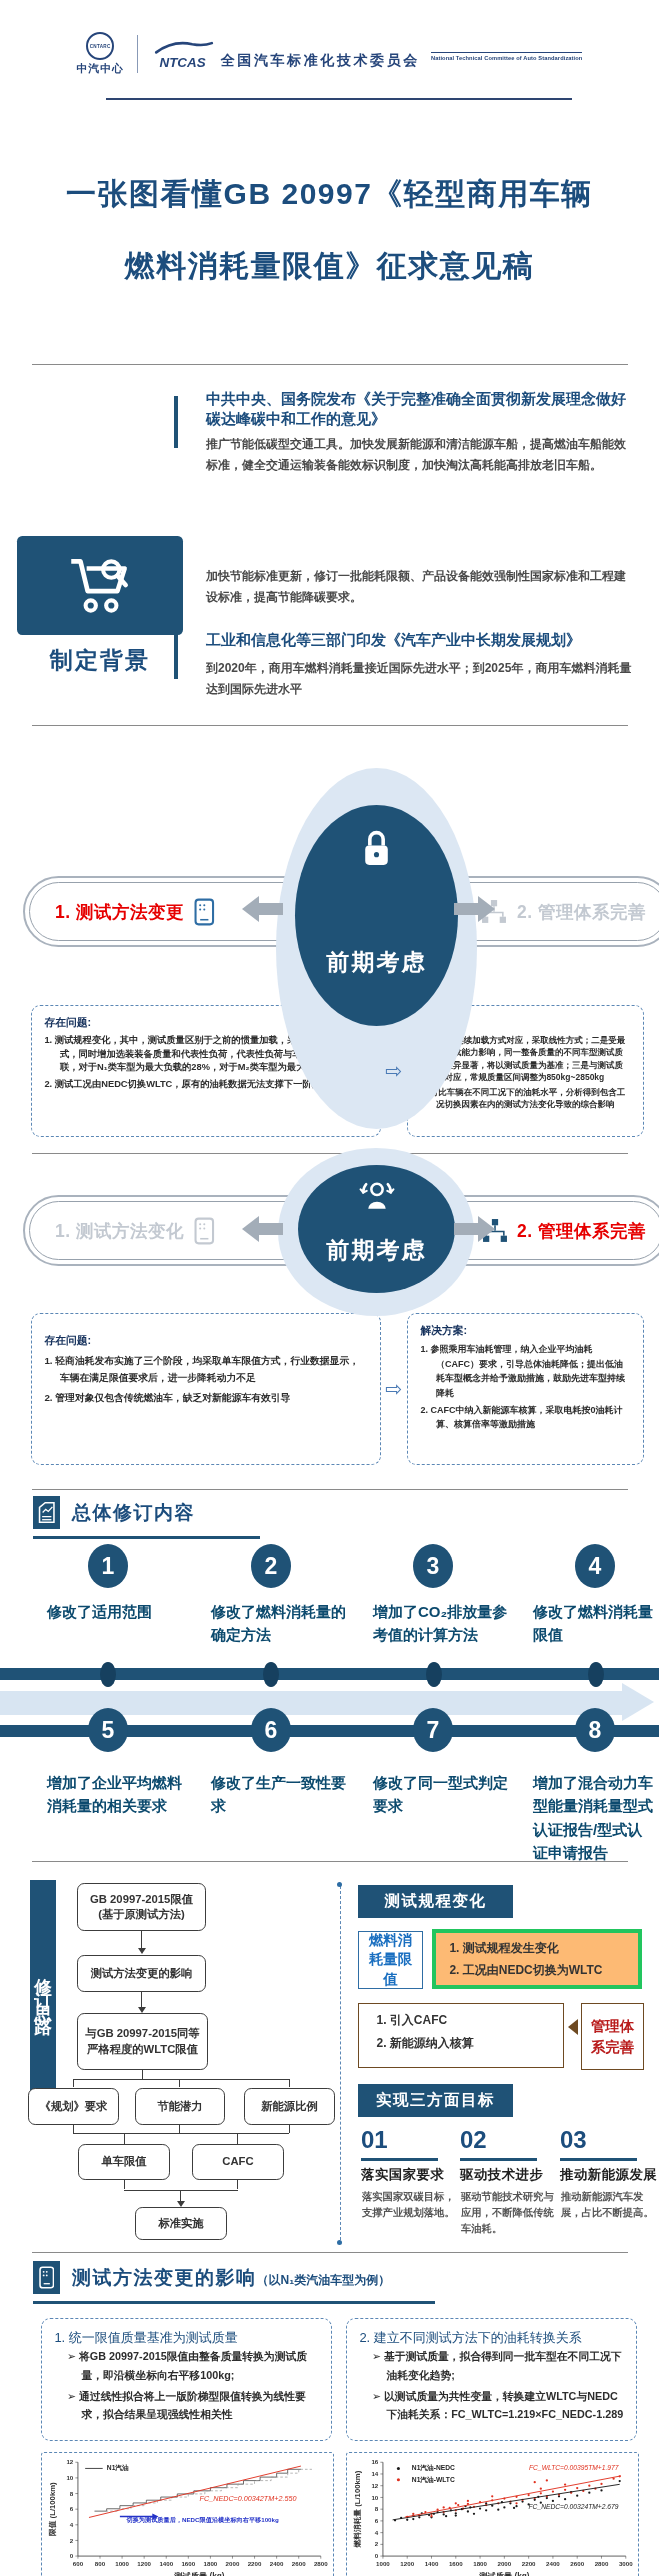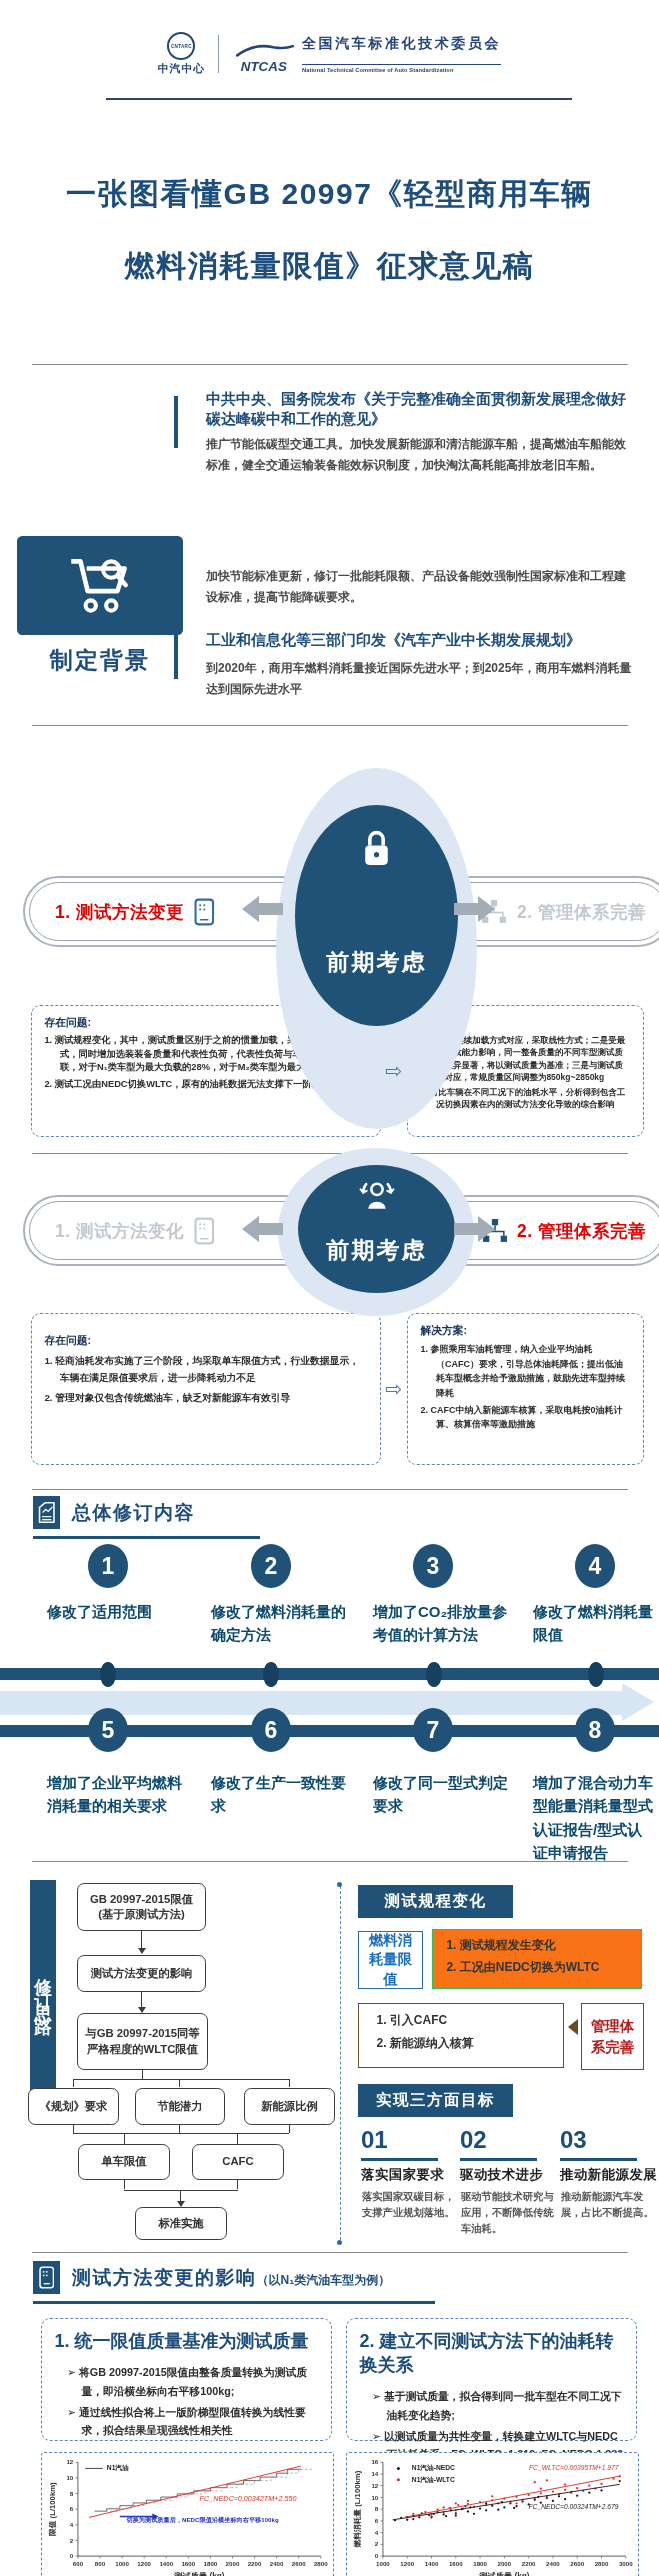--- a/index.html
+++ b/index.html
@@ -10,21 +10,21 @@
   
   .logo-row{position:absolute;left:0;right:0;display:flex;justify-content:center;align-items:center;gap:13.4px}
   .logo-navy{color:#26457a}
   .cntarc{display:flex;flex-direction:column;align-items:center;gap:2.1px;font-weight:bold}
   .cntarc .ring{width:24px;height:24px;border:2.1px solid currentColor;border-radius:50%;
       display:flex;align-items:center;justify-content:center;font-size:4.6px;letter-spacing:0.3px}
   .cntarc .nm{font-size:10.8px;letter-spacing:1px}
   .logo-sep{width:1px;height:38px;background:currentColor;opacity:.55}
   .ntcas{display:flex;align-items:flex-end;gap:7.2px}
   .ntcas .mark{display:flex;flex-direction:column;align-items:center;font-weight:bold;font-style:italic;font-size:13.4px;line-height:1}
-  .orgnames{display:flex;flex-direction:column;gap:11px}
+  .orgnames{display:flex;flex-direction:row;gap:11px}
   .orgnames .cn{font-size:14px;font-weight:bold;letter-spacing:2.6px}
   .orgnames .en{font-size:5.7px;border-top:1px solid currentColor;padding-top:2.1px;letter-spacing:0.1px;font-weight:bold}
   .main-title{position:absolute;left:0;right:0;text-align:center;font-size:30px;font-weight:900;
       color:#1c4d7d;letter-spacing:1.5px}
   
   .bg-box{position:absolute;left:17px;top:536px;width:166px;height:99px;background:#1f5276;border-radius:5.2px;
       display:flex;align-items:center;justify-content:center}
   .bg-label{position:absolute;left:17px;top:645px;width:166px;text-align:center;font-size:23px;font-weight:900;color:#1c4d7d;letter-spacing:2.1px}
   .bg-bar{position:absolute;left:174px;width:3.6px;background:#1f5276}
   .bg-title{position:absolute;left:206px;width:433px;font-size:15px;font-weight:900;color:#1c4d7d;line-height:1.3}
@@ -62,35 +62,35 @@
   .vlabel{position:absolute;left:30px;width:26px;background:#1f5276;color:#fff;display:flex;align-items:center;justify-content:center;
       writing-mode:vertical-lr;text-orientation:upright;font-size:17.5px;font-weight:900;letter-spacing:13.4px;padding-top:9.3px;box-sizing:border-box}
   .flowbox{position:absolute;background:#fff;border:1px solid #3c3c3c;border-radius:7.2px;display:flex;flex-direction:column;
       align-items:center;justify-content:center;font-size:11.3px;font-weight:bold;color:#333;text-align:center;line-height:1.35;padding:2.1px 4.1px;box-sizing:border-box}
   .fline{position:absolute;background:#3c3c3c}
   .farrow-d{position:absolute;width:0;height:0;border-left:4.1px solid transparent;border-right:4.1px solid transparent;border-top:6.2px solid #3c3c3c}
   .navybox{position:absolute;background:#1f5276;color:#fff;display:flex;align-items:center;justify-content:center;
       font-size:15.5px;font-weight:900;letter-spacing:1.5px}
   .bluebox{position:absolute;border:1.5px solid #2e6da4;display:flex;align-items:center;justify-content:center;
       color:#1a6fc0;font-size:14.4px;font-weight:900;text-align:center;line-height:1.35;background:#fff}
-  .listbox{position:absolute;border:1px solid #22c55e;background:#f97316;padding:7.2px 5.2px 5.2px 13.4px;box-sizing:border-box}
+  .listbox{position:absolute;border:4px solid #22c55e;background:#fdba74;padding:7.2px 5.2px 5.2px 13.4px;box-sizing:border-box}
   .listbox div{font-size:12px;font-weight:bold;color:#333;margin-bottom:5.2px}
   .brownbox{position:absolute;border:1.5px solid #6e4a22;background:#fff;padding:8.2px 5.2px 5.2px 17.5px;box-sizing:border-box}
   .brownbox div{font-size:12px;font-weight:bold;color:#333;margin-bottom:6.2px}
   .brownlbl{position:absolute;border:1.5px solid #6e4a22;background:#fff;display:flex;align-items:center;justify-content:center;
       color:#b91c1c;font-size:14.4px;font-weight:900;text-align:center;line-height:1.4}
   .chevL{position:absolute;width:0;height:0;border-top:8.2px solid transparent;border-bottom:8.2px solid transparent;border-right:10.3px solid #6e4a22}
   .goal-num{position:absolute;font-size:24px;font-weight:900;color:#1c4d7d}
   .goal-bar{position:absolute;width:77px;height:2.6px;background:#1f5276}
   .goal-title{position:absolute;font-size:13.4px;font-weight:900;color:#1f1f1f;letter-spacing:0.5px}
   .goal-body{position:absolute;width:95px;font-size:10.3px;font-weight:bold;color:#555;line-height:1.55}
   .vdash{position:absolute;border-left:1px dashed #5b87b5}
   .vdash-dot{position:absolute;width:5.2px;height:5.2px;border-radius:50%;background:#2e6da4}
   
-  .tbox-title{font-size:18px;font-weight:700;color:#1c4d7d;margin-bottom:10px}
+  .tbox-title{font-size:13px;font-weight:400;color:#1c4d7d;margin-bottom:0}
   .tbox-item{font-size:10.8px;font-weight:bold;color:#2d2d2d;line-height:1.7;padding-left:27px;text-indent:-14.4px;margin-bottom:3.1px}
   .chartbox{position:absolute;border:1px dashed #5b87b5;border-radius:3.1px;background:#fff;display:flex;align-items:center;justify-content:center}
   svg text{font-family:"Liberation Sans","DejaVu Sans",sans-serif}
 </style>
 </head>
 <body>
 
 <div id="page">
 
   <div class="logo-row logo-navy" style="top:32px">

